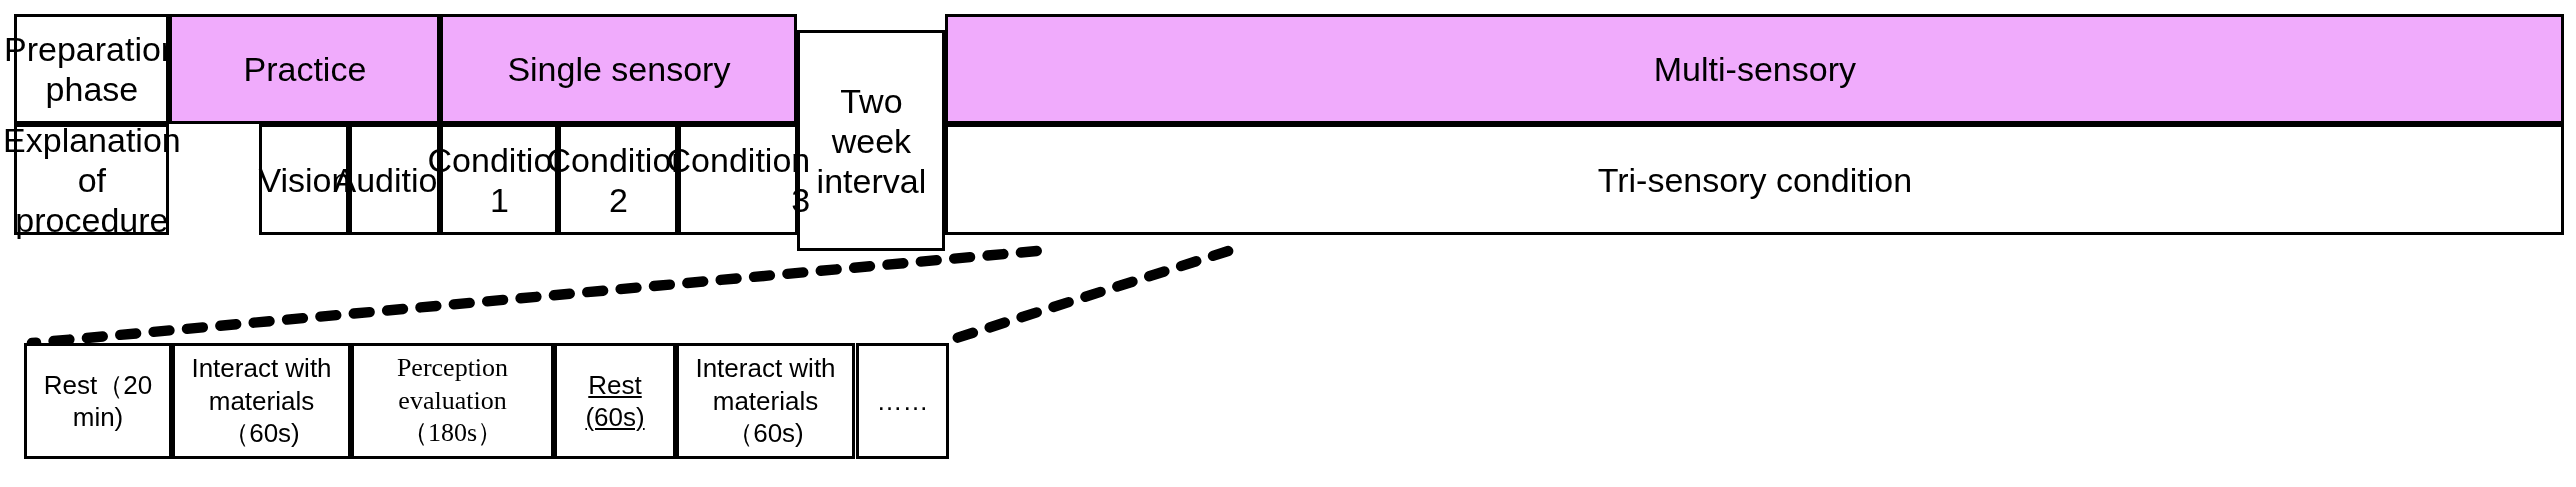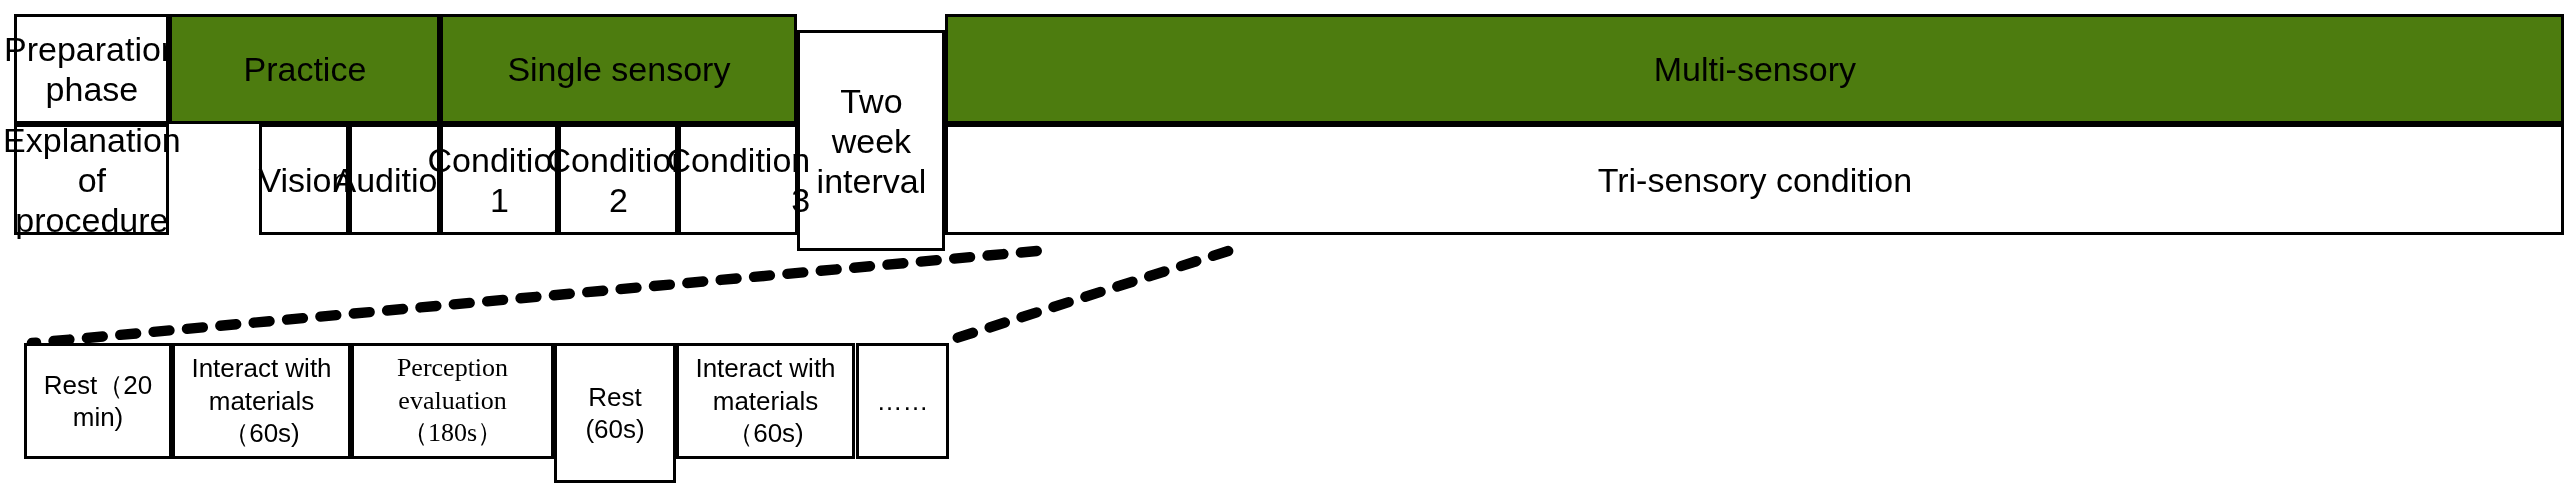--- a/index.html
+++ b/index.html
@@ -42,21 +42,21 @@
     align-items: center;
     justify-content: center;
     text-align: center;
     line-height: 1.18;
     font-size: 34px;
     padding: 1.6px 4.8px;
     white-space: pre-line;
   }
 
   .cell.gray {
-    background: #4d7c0f;
+    background: #f0abfc;
   }
 
   
   #bottom-table {
     position: absolute;
     left: 24px;
     top: 343px;
     width: 925px;
     height: 116px;
     box-sizing: border-box;
@@ -132,21 +132,21 @@
   <div id="bottom-table">
 
     <div class="bcell" style="left:0px; top:0px; width:148px; height:116px;">Rest（20 min)</div>
 
     <div class="bcell" style="left:148px; top:0px; width:179px; height:116px;">Interact with
 materials（60s)</div>
 
     <div class="bcell" style="left:327px; top:0px; width:203px; height:116px;font-family:Liberation Serif, serif;">Perception evaluation
 （180s）</div>
 
-    <div class="bcell" style="left:530px; top:0px; width:122px; height:140px;">Rest (60s)</div>
+    <div class="bcell" style="left:530px; top:0px; width:122px; height:116px;text-decoration:underline;">Rest (60s)</div>
 
     <div class="bcell" style="left:652px; top:0px; width:179px; height:116px;">Interact with
 materials（60s)</div>
 
     <div class="bcell" style="left:832px; top:0px; width:93px; height:116px;">……</div>
   </div>
 
 </div>
 
 

